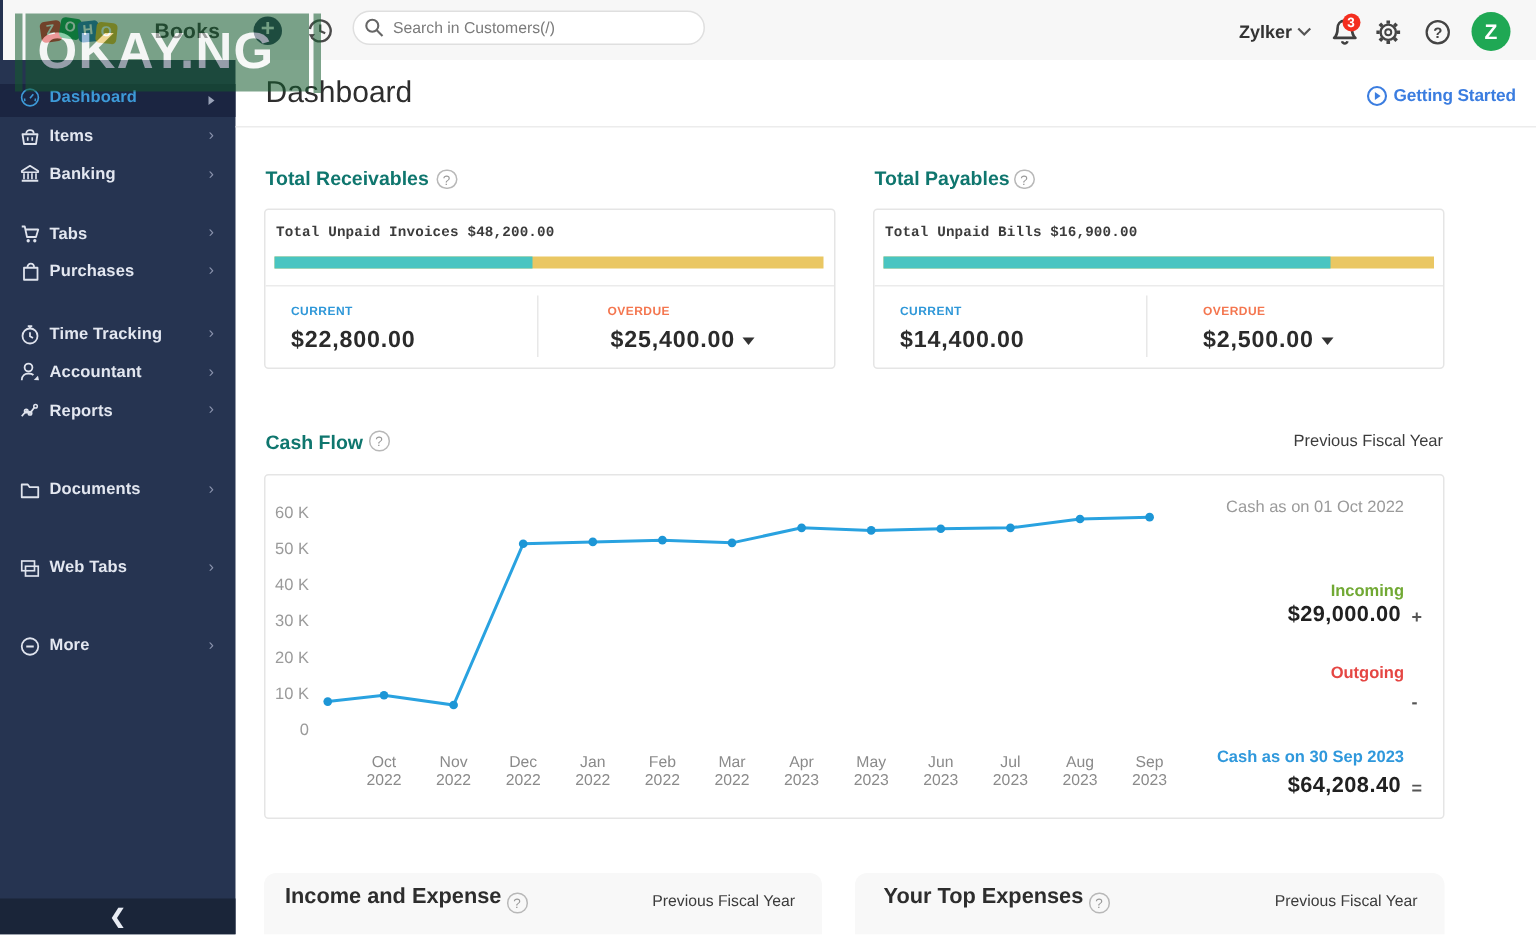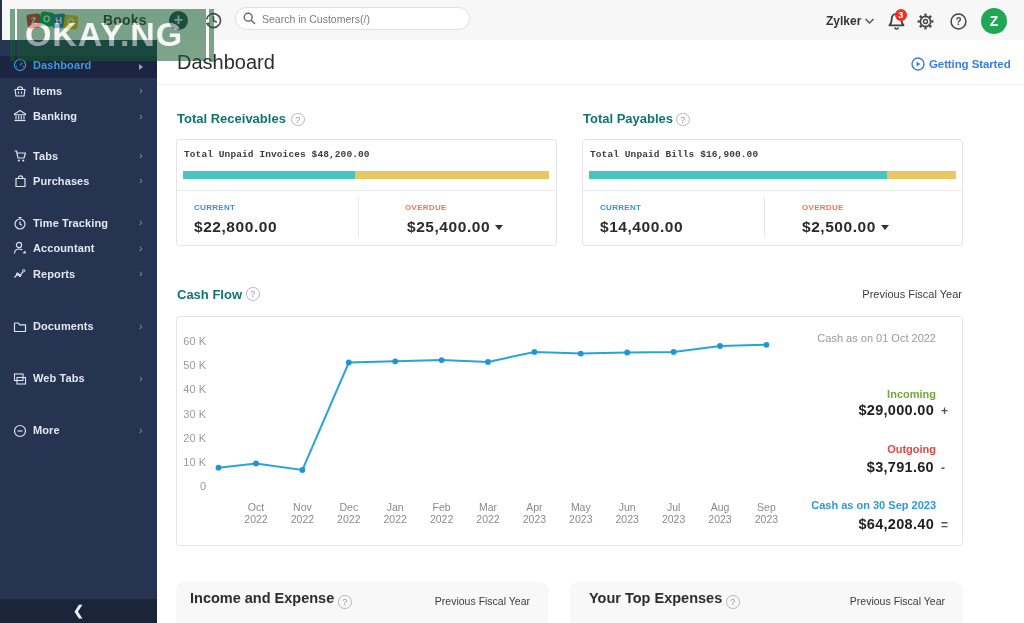--- a/index.html
+++ b/index.html
@@ -302,21 +302,20 @@
         <circle cx="543" cy="29" r="2.9"></circle>
         <circle cx="589.4" cy="27.8" r="2.9"></circle>
     </g>
   </svg>
 
   <div class="sumLbl" style="left:736px; top:332px; width:200px; color:#9a9a9a;">Cash as on 01 Oct 2022</div>
   <div class="sumLbl" style="left:736px; top:387.5px; width:200px; color:#71a934; font-weight:bold;">Incoming</div>
   <div class="sumVal" style="left:736px; top:402px; width:198px;">$29,000.00</div>
   <div class="sumOp" style="left:941px; top:404px;">+</div>
   <div class="sumLbl" style="left:736px; top:443px; width:200px; color:#e54643; font-weight:bold;">Outgoing</div>
-  <div class="sumVal" style="left:736px; top:459px; width:198px;">$3,791.60</div>
   <div class="sumOp" style="left:941px; top:461px;">-</div>
   <div class="sumLbl" style="left:736px; top:499px; width:200px; color:#2f98dc; font-weight:bold;">Cash as on 30 Sep 2023</div>
   <div class="sumVal" style="left:736px; top:516px; width:198px;">$64,208.40</div>
   <div class="sumOp" style="left:941px; top:518px;">=</div>
 
   <div class="bcard" style="left:176px; top:582px; width:372px; height:41px;"></div>
   <div class="bcard" style="left:570px; top:582px; width:393px; height:41px;"></div>
   <div class="bTitle" style="left:190px; top:590px;">Income and Expense</div>
   <div class="qmark" style="left:338px; top:595px;">?</div>
   <div class="pfy" style="left:430px; top:595px; width:100px; text-align:right;">Previous Fiscal Year</div>

